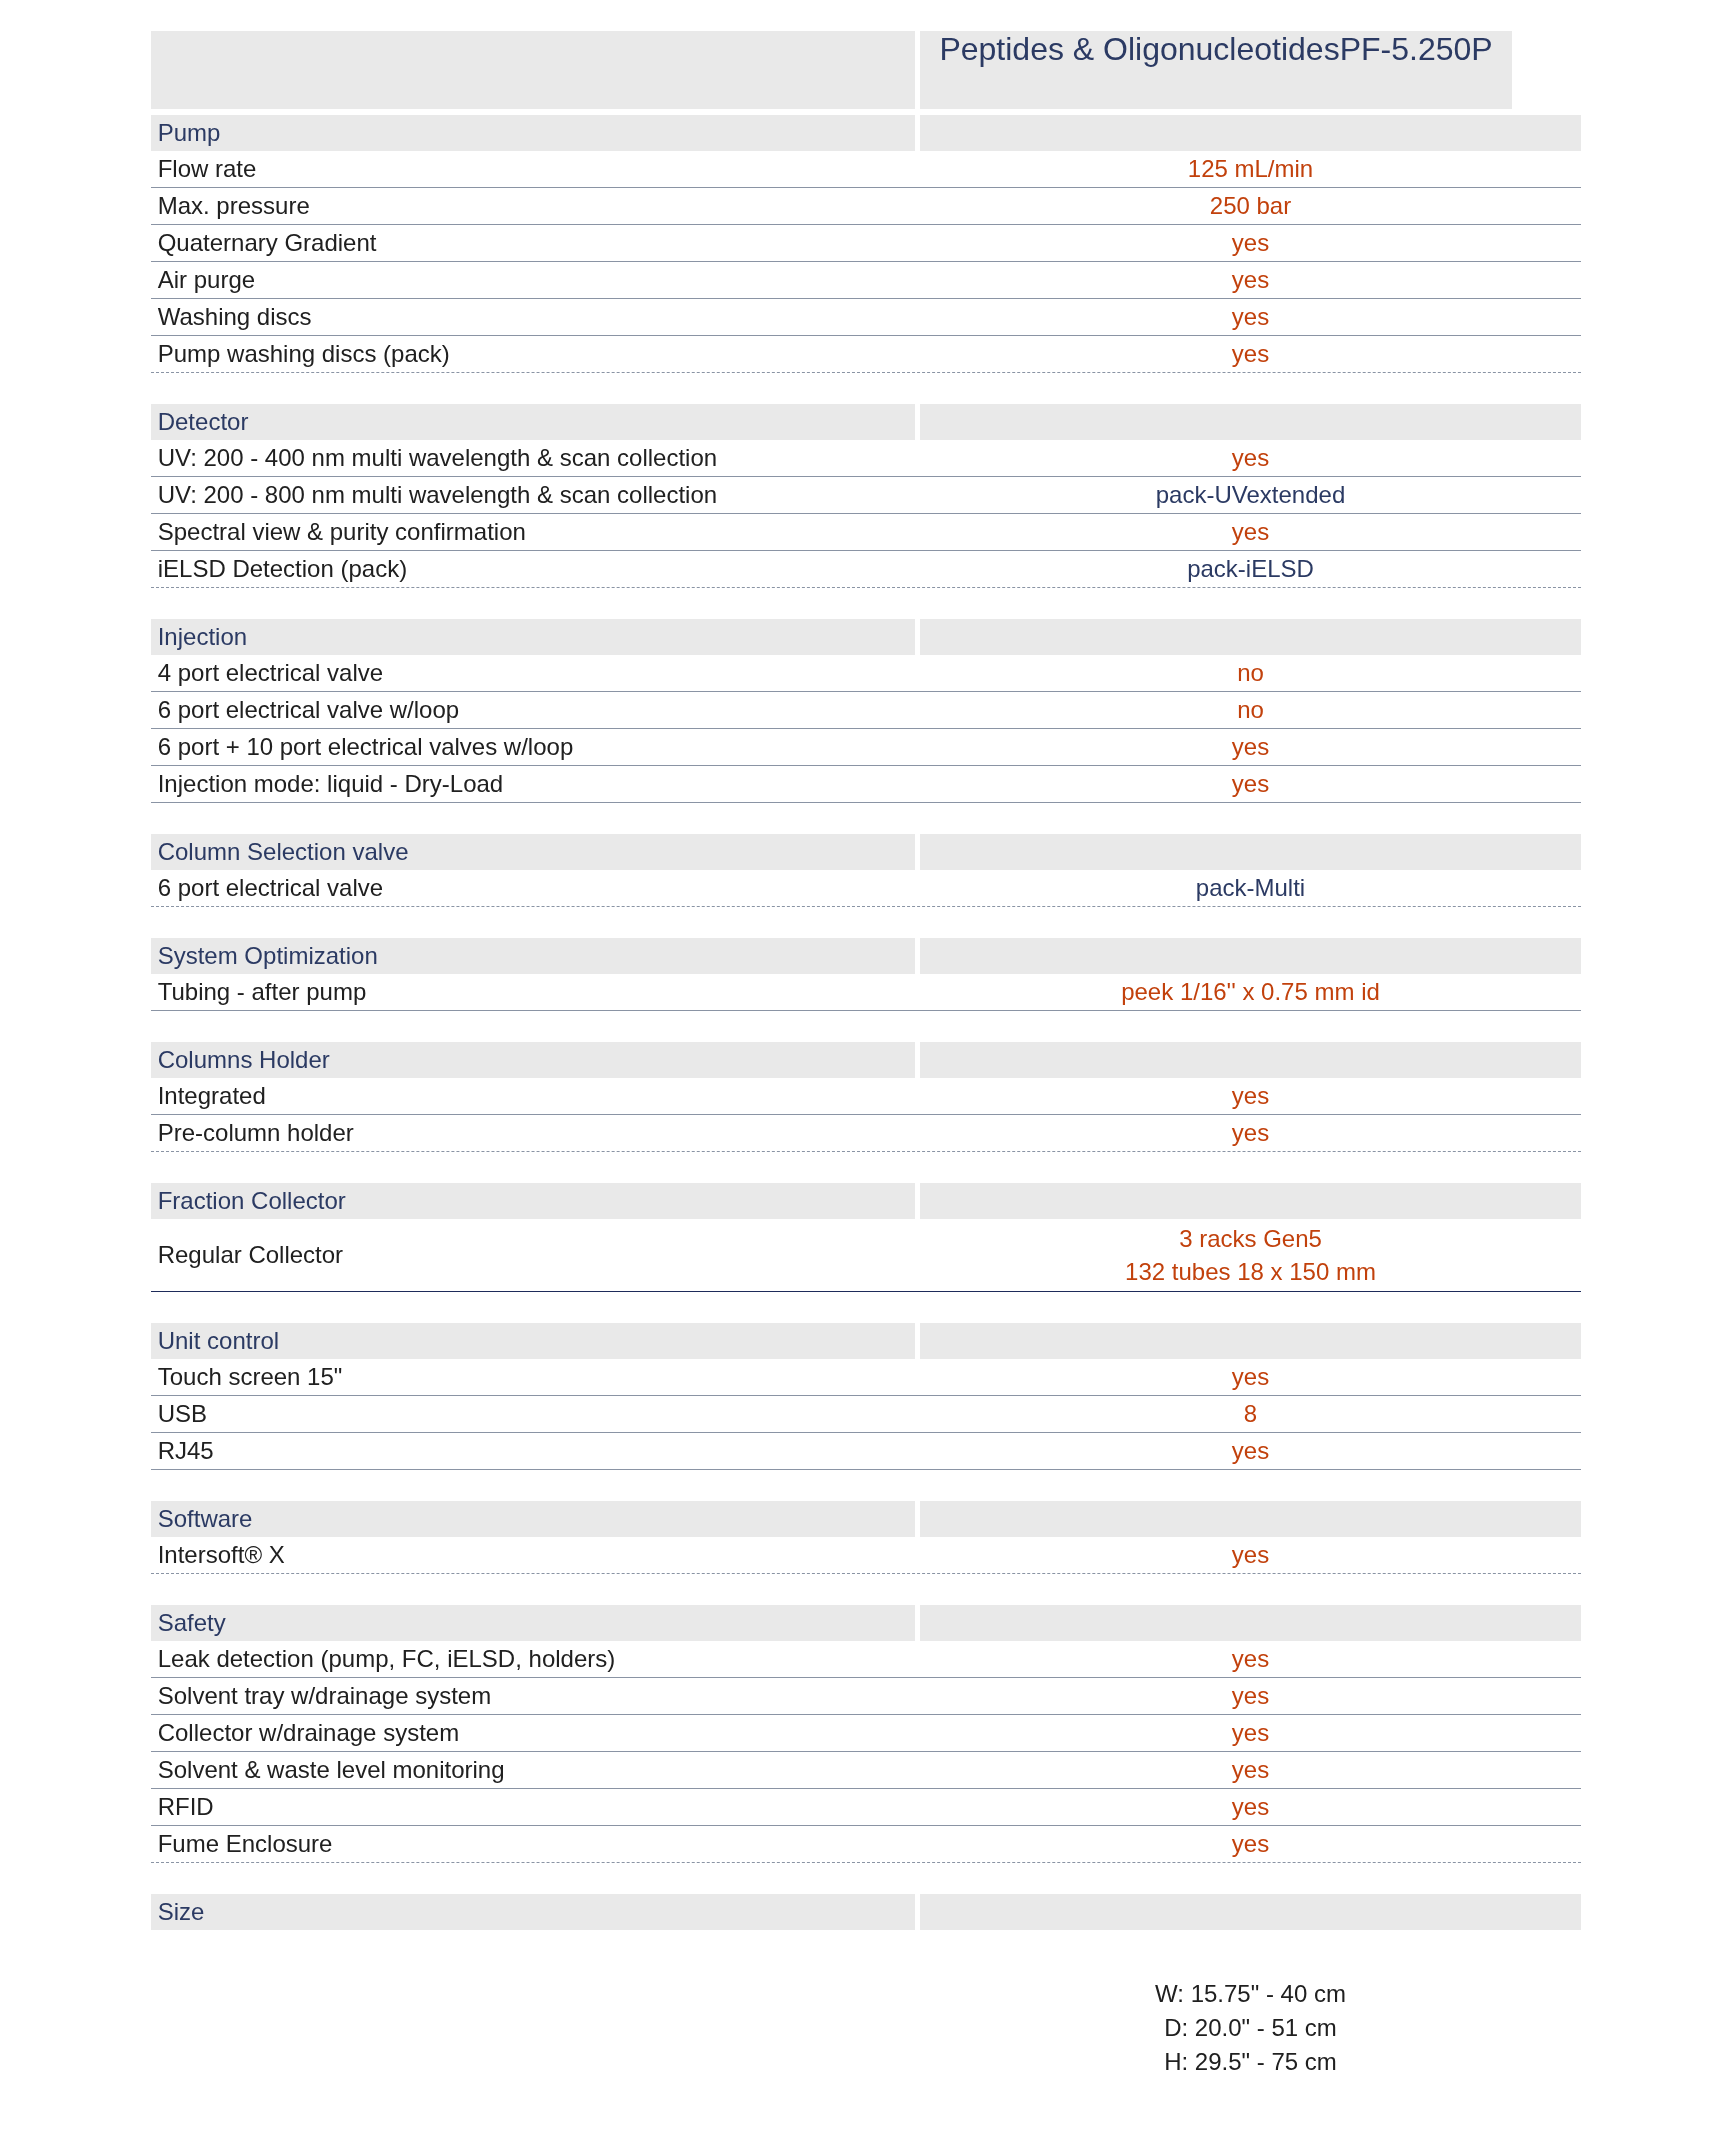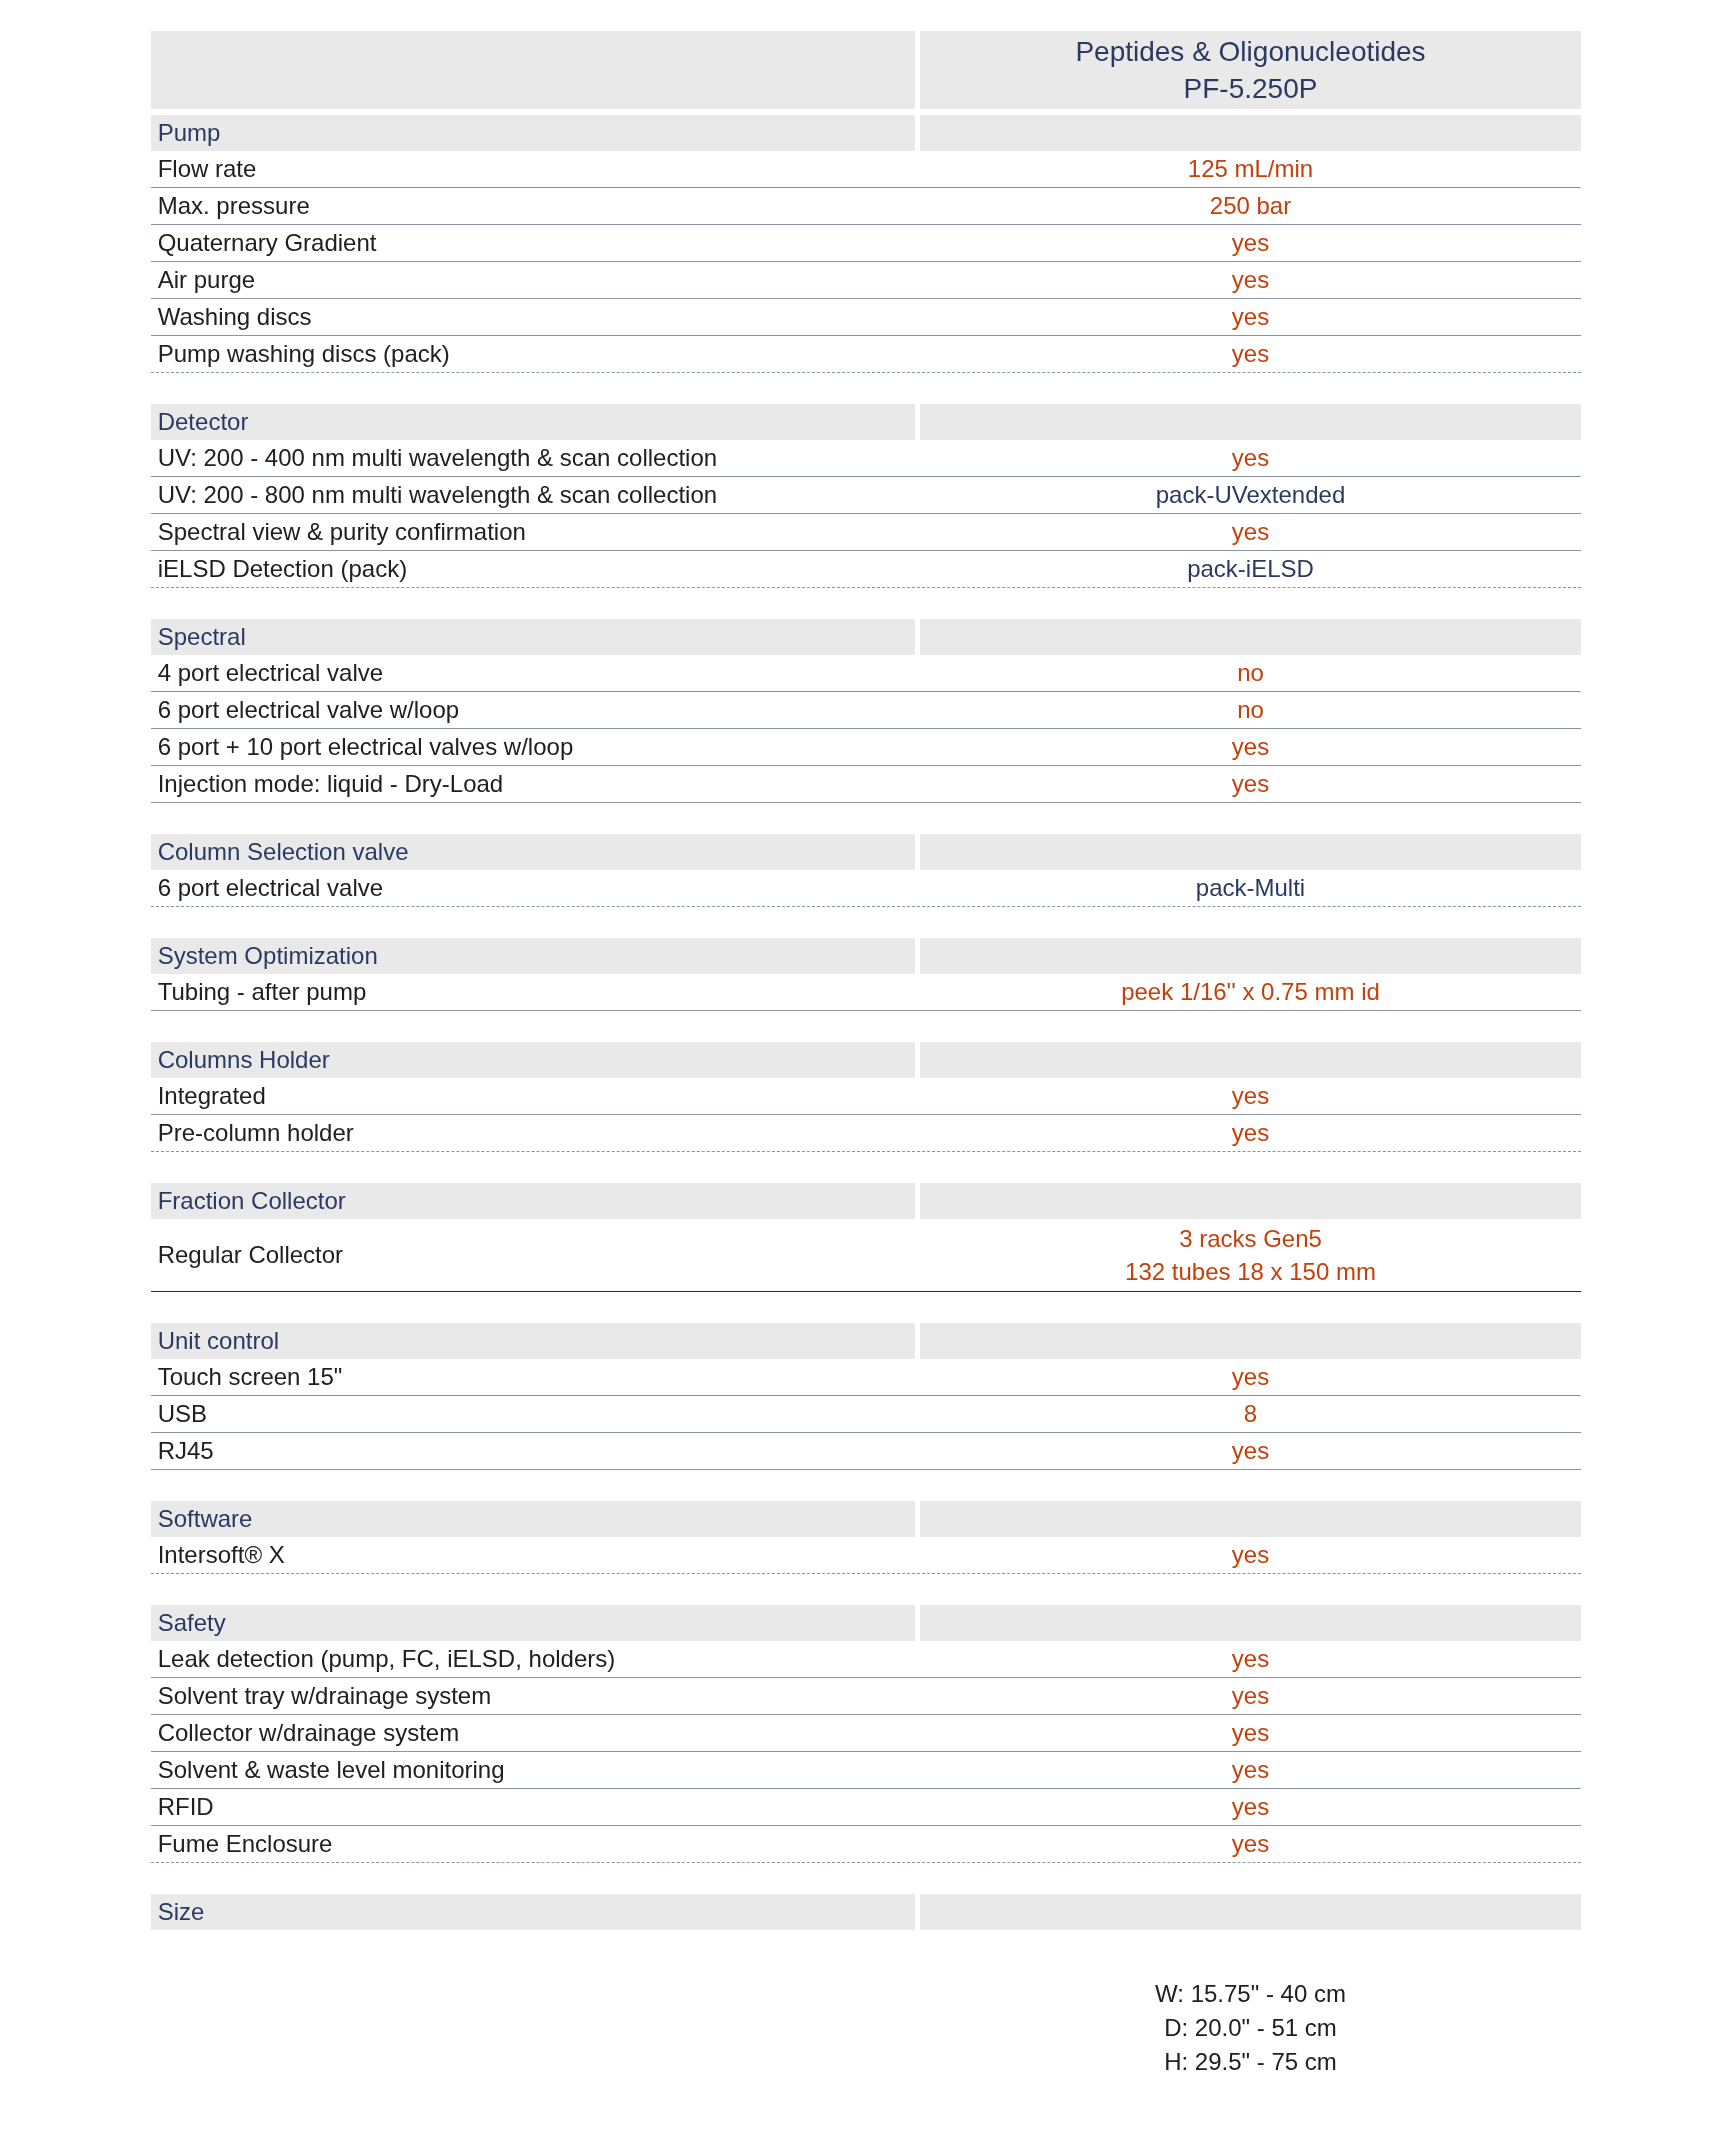--- a/index.html
+++ b/index.html
@@ -13,24 +13,24 @@
   }
   .spec-table {
     position:absolute;
     left:151px; top:31px;
     width:1430px;
   }
   
   .head-block { display:flex; gap:5px; height:78px; margin-bottom:5.9px; }
   .head-spacer { width:764px; background:#e9e9e9; }
   .head-product {
-    width:661px; background:#e9e9e9;
-    display:flex; flex-direction:column; justify-content:center;
+    width:592px; background:#e9e9e9;
+    display:flex; flex-direction:row; justify-content:center;
     text-align:center; color:#2b3a63;
-    font-size:28px; line-height:37px;
+    font-size:32px; line-height:37px;
   }
   
   .section { margin-top:31px; }
   .section:first-of-type { margin-top:0; }
   .section-bar { display:flex; gap:5px; height:36px; }
   .section-bar .bar-label {
     width:764px; background:#e9e9e9;
     display:flex; align-items:center;
     padding-left:6.7px; box-sizing:border-box;
     color:#2b3a63; font-size:24px;
@@ -126,21 +126,21 @@
             <div class="row-label">Spectral view &amp; purity confirmation</div>
             <div class="row-value">yes</div>
           </div>
           <div class="spec-row sep-dashed">
             <div class="row-label">iELSD Detection (pack)</div>
             <div class="row-value accent">pack-iELSD</div>
           </div>
         </div>
         <div class="section">
           <div class="section-bar">
-            <div class="bar-label">Spectral</div>
+            <div class="bar-label">Injection</div>
             <div class="bar-value"></div>
           </div>
           <div class="spec-row">
             <div class="row-label">4 port electrical valve</div>
             <div class="row-value">no</div>
           </div>
           <div class="spec-row">
             <div class="row-label">6 port electrical valve w/loop</div>
             <div class="row-value">no</div>
           </div>

